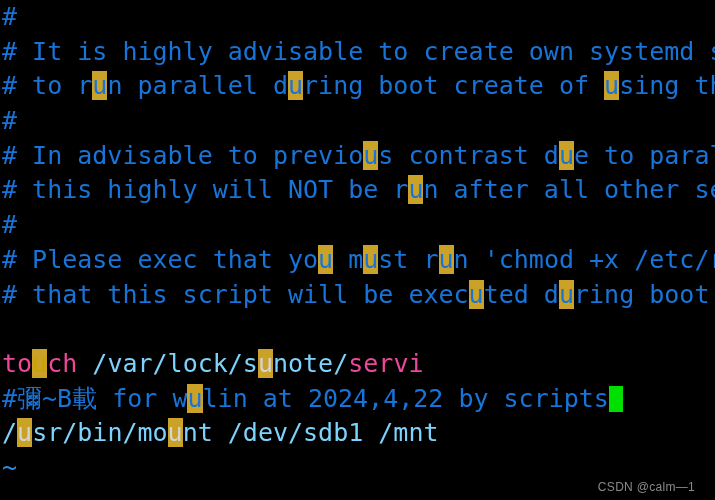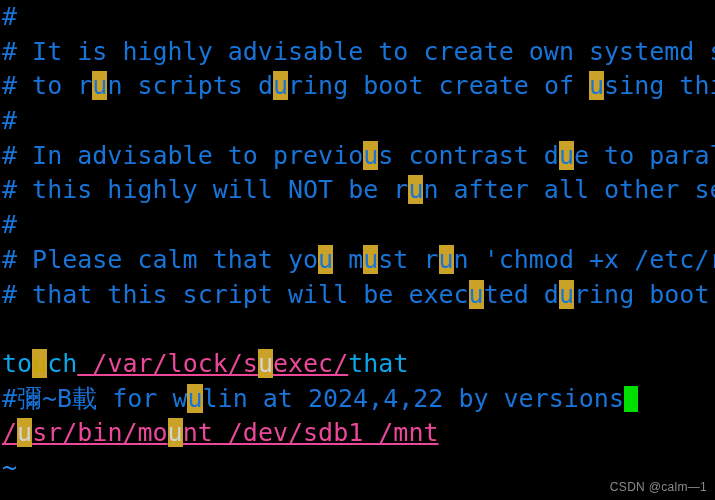--- a/index.html
+++ b/index.html
@@ -36,79 +36,79 @@
     white-space: pre;
     color: #1874d8;
     padding-left: 2px;
     box-sizing: border-box;
   }
   .line.blank {
     color: transparent;
   }
   
   .c-comment { color: #1874d8; }
-  .c-cmd     { color: #0ea5e9; }
-  .c-path    { color: #ec4899; text-decoration: underline; }
+  .c-cmd     { color: #ec4899; }
+  .c-path    { color: #7dd3fc; }
   .c-tilde   { color: #2a8fe8; }
   .hl {
     background: #c9a227;
     color: #1874d8;
     display: inline;
   }
   .hl-path {
     background: #c9a227;
     color: #d4d4d4;
   }
   .cursor {
     display: inline-block;
     width: 14px;
     height: 26px;
     background: #00e000;
     vertical-align: -5px;
   }
   #watermark {
     position: absolute;
-    right: 8px;
+    right: 20px;
     bottom: 6px;
     font-family: "Liberation Sans", sans-serif;
     font-size: 12px;
     color: #8a8a8a;
     letter-spacing: 0.3px;
     white-space: pre;
   }
 </style>
 </head>
 <body>
 
 <div id="terminal">
   <div class="screen">
 
     <div class="line c-comment">#</div>
 
     <div class="line c-comment"><span># It is highly advisable to create own systemd serv</span></div>
 
-    <div class="line c-comment"><span># to r</span><span class="hl">u</span><span>n scripts d</span><span class="hl">u</span><span>ring boot create of </span><span class="hl">u</span><span>sing this</span></div>
+    <div class="line c-comment"><span># to r</span><span class="hl">u</span><span>n parallel d</span><span class="hl">u</span><span>ring boot create of </span><span class="hl">u</span><span>sing this</span></div>
 
     <div class="line c-comment">#</div>
 
     <div class="line c-comment"><span># In advisable to previo</span><span class="hl">u</span><span>s contrast d</span><span class="hl">u</span><span>e to parallel</span></div>
 
     <div class="line c-comment"><span># this highly will NOT be r</span><span class="hl">u</span><span>n after all other servi</span></div>
 
     <div class="line c-comment">#</div>
 
-    <div class="line c-comment"><span># Please calm that yo</span><span class="hl">u</span><span> m</span><span class="hl">u</span><span>st r</span><span class="hl">u</span><span>n 'chmod +x /etc/rc.d</span></div>
+    <div class="line c-comment"><span># Please exec that yo</span><span class="hl">u</span><span> m</span><span class="hl">u</span><span>st r</span><span class="hl">u</span><span>n 'chmod +x /etc/rc.d</span></div>
 
     <div class="line c-comment"><span># that this script will be exec</span><span class="hl">u</span><span>ted d</span><span class="hl">u</span><span>ring boot.</span></div>
 
     <div class="line blank"></div>
 
-    <div class="line"><span class="c-cmd">to</span><span class="hl" style="color:#c8a400">u</span><span class="c-cmd">ch</span><span class="c-path"> /var/lock/s</span><span class="hl hl-path">u</span><span class="c-path">exec/</span><span class="c-cmd">that</span></div>
+    <div class="line"><span class="c-cmd">to</span><span class="hl" style="color:#c8a400">u</span><span class="c-cmd">ch</span><span class="c-path"> /var/lock/s</span><span class="hl hl-path">u</span><span class="c-path">note/</span><span class="c-cmd">servi</span></div>
 
-    <div class="line c-comment"><span>#彌~B載 for w</span><span class="hl">u</span><span>lin at 2024,4,22 by versions</span><span class="cursor"></span></div>
+    <div class="line c-comment"><span>#彌~B載 for w</span><span class="hl">u</span><span>lin at 2024,4,22 by scripts</span><span class="cursor"></span></div>
 
     <div class="line"><span class="c-path">/</span><span class="hl hl-path">u</span><span class="c-path">sr/bin/mo</span><span class="hl hl-path">u</span><span class="c-path">nt /dev/sdb1 /mnt</span></div>
 
     <div class="line c-tilde">~</div>
     <div class="line c-tilde">~</div>
 
   </div>
 
   <div id="watermark">CSDN @calm—1</div>
 </div>

